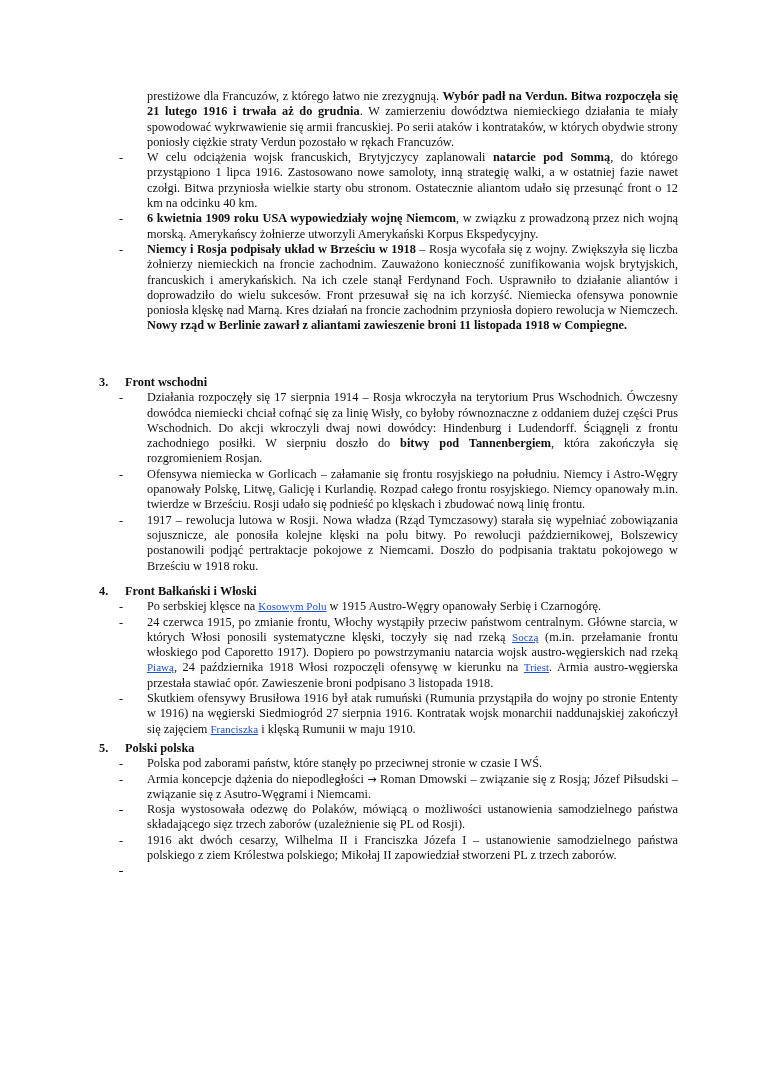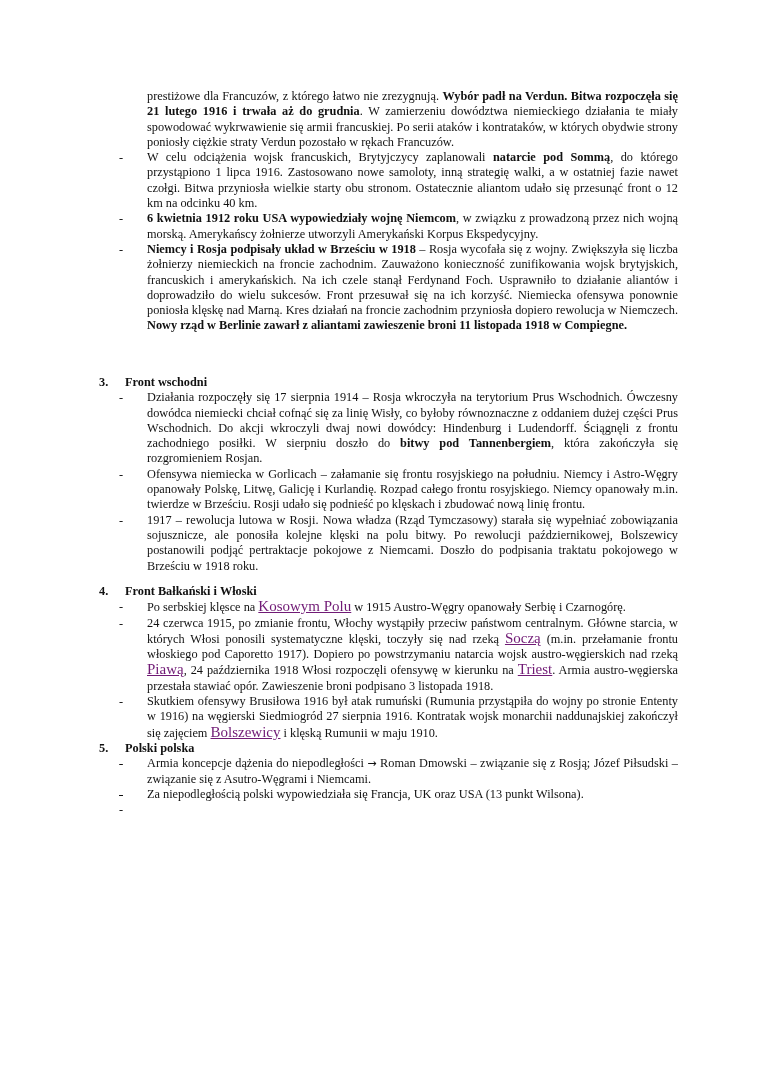--- a/index.html
+++ b/index.html
@@ -8,39 +8,39 @@
       position: absolute; left: 8px; top: 0; width: 760px; height: 926px; background: #fff;
       font-family: "Liberation Serif", serif; font-size: 12.3px; line-height: 15.3px; color: #111;
     }
     .block { position: absolute; left: 88px; width: 582px; }
     .bullet { position: relative; padding-left: 51px; text-align: justify; }
     .bullet .dash { position: absolute; left: 23px; top: 0; }
     .cont { padding-left: 51px; text-align: justify; }
     .heading { position: relative; padding-left: 29px; font-weight: bold; }
     .heading .num { position: absolute; left: 3px; top: 0; }
     b { font-weight: bold; }
-    a.link { color: #701a75; font-size: 15px; }
+    a.link { color: #1d4ed8; font-size: 11px; }
     .arrow { font-family: "DejaVu Sans", sans-serif; font-size: 11px; }
   </style>
 </head>
 <body>
 
 <div class="page">
 
   <div class="block" style="top:89px;">
     <div class="cont"><span>prestiżowe dla Francuzów, z którego łatwo nie zrezygnują. </span><b>Wybór padł na Verdun. Bitwa rozpoczęła się 21 lutego 1916 i trwała aż do grudnia</b><span>. W zamierzeniu dowództwa niemieckiego działania te miały spowodować wykrwawienie się armii francuskiej. Po serii ataków i kontrataków, w których obydwie strony poniosły ciężkie straty Verdun pozostało w rękach Francuzów.</span></div>
 
     <div class="bullet">
       <span class="dash">-</span>
       <span>W celu odciążenia wojsk francuskich, Brytyjczycy zaplanowali </span><b>natarcie pod Sommą</b><span>, do którego przystąpiono 1 lipca 1916. Zastosowano nowe samoloty, inną strategię walki, a w ostatniej fazie nawet czołgi. Bitwa przyniosła wielkie starty obu stronom. Ostatecznie aliantom udało się przesunąć front o 12 km na odcinku 40 km.</span>
     </div>
 
     <div class="bullet">
       <span class="dash">-</span>
-      <b>6 kwietnia 1912 roku USA wypowiedziały wojnę Niemcom</b><span>, w związku z prowadzoną przez nich wojną morską. Amerykańscy żołnierze utworzyli Amerykański Korpus Ekspedycyjny.</span>
+      <b>6 kwietnia 1909 roku USA wypowiedziały wojnę Niemcom</b><span>, w związku z prowadzoną przez nich wojną morską. Amerykańscy żołnierze utworzyli Amerykański Korpus Ekspedycyjny.</span>
     </div>
 
     <div class="bullet">
       <span class="dash">-</span>
       <b>Niemcy i Rosja podpisały układ w Brześciu w 1918</b><span> – Rosja wycofała się z wojny. Zwiększyła się liczba żołnierzy niemieckich na froncie zachodnim. Zauważono konieczność zunifikowania wojsk brytyjskich, francuskich i amerykańskich. Na ich czele stanął Ferdynand Foch. Usprawniło to działanie aliantów i doprowadziło do wielu sukcesów. Front przesuwał się na ich korzyść. Niemiecka ofensywa ponownie poniosła klęskę nad Marną. Kres działań na froncie zachodnim przyniosła dopiero rewolucja w Niemczech. </span><b>Nowy rząd w Berlinie zawarł z aliantami zawieszenie broni 11 listopada 1918 w Compiegne.</b>
     </div>
   </div>
 
   <div class="block" style="top:375px;">
     <div class="heading">
@@ -69,50 +69,52 @@
     <div class="bullet">
       <span class="dash">-</span>
       <span>Po serbskiej klęsce na </span><a class="link" href="#">Kosowym Polu</a><span> w 1915 Austro-Węgry opanowały Serbię i Czarnogórę.</span>
     </div>
     <div class="bullet">
       <span class="dash">-</span>
       <span>24 czerwca 1915, po zmianie frontu, Włochy wystąpiły przeciw państwom centralnym. Główne starcia, w których Włosi ponosili systematyczne klęski, toczyły się nad rzeką </span><a class="link" href="#">Soczą</a><span> (m.in. przełamanie frontu włoskiego pod Caporetto 1917). Dopiero po powstrzymaniu natarcia wojsk austro-węgierskich nad rzeką </span><a class="link" href="#">Piawą</a><span>, 24 października 1918 Włosi rozpoczęli ofensywę w kierunku na </span><a class="link" href="#">Triest</a><span>. Armia austro-węgierska przestała stawiać opór. Zawieszenie broni podpisano 3 listopada 1918.</span>
     </div>
     <div class="bullet">
       <span class="dash">-</span>
-      <span>Skutkiem ofensywy Brusiłowa 1916 był atak rumuński (Rumunia przystąpiła do wojny po stronie Ententy w 1916) na węgierski Siedmiogród 27 sierpnia 1916. Kontratak wojsk monarchii naddunajskiej zakończył się zajęciem </span><a class="link" href="#">Bolszewicy</a><span> i klęską Rumunii w maju 1910.</span>
+      <span>Skutkiem ofensywy Brusiłowa 1916 był atak rumuński (Rumunia przystąpiła do wojny po stronie Ententy w 1916) na węgierski Siedmiogród 27 sierpnia 1916. Kontratak wojsk monarchii naddunajskiej zakończył się zajęciem </span><a class="link" href="#">Franciszka</a><span> i klęską Rumunii w maju 1910.</span>
     </div>
   </div>
 
   <div class="block" style="top:741px;">
     <div class="heading">
       <span class="num">5.</span>
       <span>Polski polska</span>
     </div>
     <div class="bullet">
       <span class="dash">-</span>
+      <span>Polska pod zaborami państw, które stanęły po przeciwnej stronie w czasie I WŚ.</span>
     </div>
     <div class="bullet">
       <span class="dash">-</span>
       <span>Armia koncepcje dążenia do niepodległości </span><span class="arrow">→</span><span> Roman Dmowski – związanie się z Rosją; Józef Piłsudski – związanie się z Asutro-Węgrami i Niemcami.</span>
     </div>
     <div class="bullet">
       <span class="dash">-</span>
     </div>
     <div class="bullet">
       <span class="dash">-</span>
+      <span>Rosja wystosowała odezwę do Polaków, mówiącą o możliwości ustanowienia samodzielnego państwa składającego sięz trzech zaborów (uzależnienie się PL od Rosji).</span>
+    </div>
+    <div class="bullet">
+      <span class="dash">-</span>
+      <span>1916 akt dwóch cesarzy, Wilhelma II i Franciszka Józefa I – ustanowienie samodzielnego państwa polskiego z ziem Królestwa polskiego; Mikołaj II zapowiedział stworzeni PL z trzech zaborów.</span>
     </div>
     <div class="bullet">
       <span class="dash">-</span>
     </div>
     <div class="bullet">
       <span class="dash">-</span>
     </div>
     <div class="bullet">
       <span class="dash">-</span>
-      <span>Za niepodległością polski wypowiedziała się Francja, UK oraz USA (13 punkt Wilsona).</span>
-    </div>
-    <div class="bullet">
-      <span class="dash">-</span>
     </div>
   </div>
 
 </div>
 
 </body></html>

